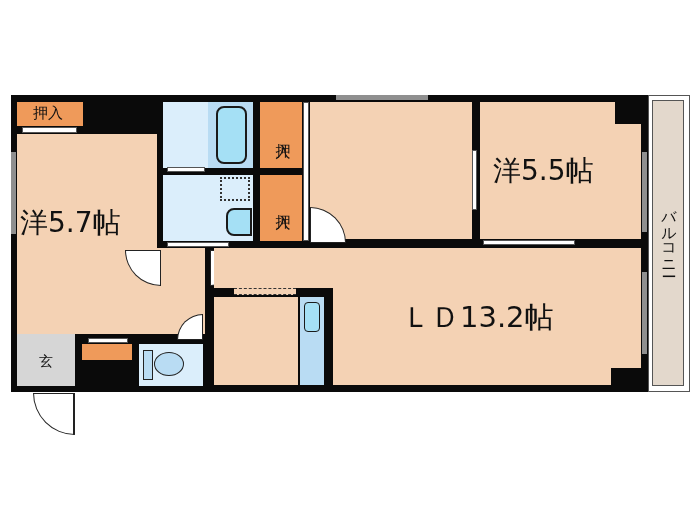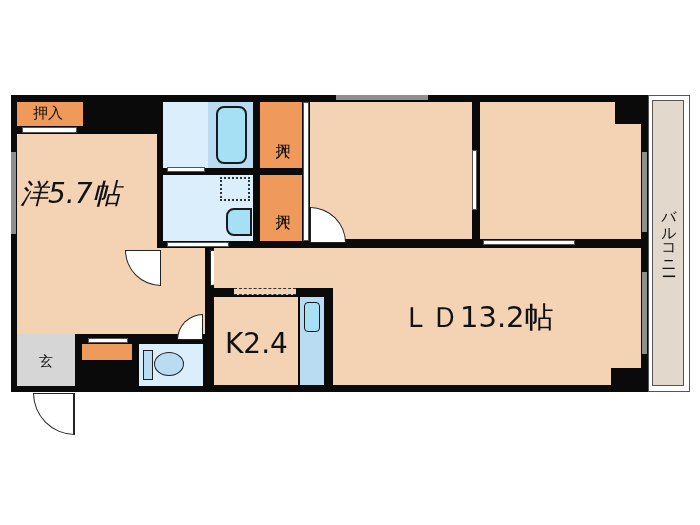--- a/index.html
+++ b/index.html
@@ -26,21 +26,21 @@
 
 <div class="abs" style="left:0;top:0;width:700px;height:525px;">
 
   <div class="abs wall" style="left:11px;top:95px;width:638px;height:297px;"></div>
 
   <div class="abs balc-outer" style="left:648px;top:95px;width:42px;height:297px;"></div>
   <div class="abs balc" style="left:652px;top:100px;width:32px;height:286px;"></div>
   <div class="abs label" style="left:660px;top:200px;width:16px;font-size:15px;writing-mode:vertical-rl;text-orientation:upright;">バルコニー</div>
 
   <div class="abs room" style="left:17px;top:134px;width:140px;height:160px;"></div>
-  <div class="abs label" style="left:20px;top:180px;font-size:28px;font-style:italic;">洋5.7帖</div>
+  <div class="abs label" style="left:20px;top:209px;font-size:28px;">洋5.7帖</div>
 
   <div class="abs closet" style="left:17px;top:102px;width:66px;height:24px;"></div>
   <div class="abs label" style="left:33px;top:106px;font-size:15px;font-family:Liberation Serif, serif;">押入</div>
   <div class="abs sill" style="left:22px;top:127px;width:55px;height:6px;"></div>
 
   <div class="abs win" style="left:11px;top:152px;width:5px;height:82px;"></div>
 
   <div class="abs wet" style="left:163px;top:102px;width:45px;height:66px;"></div>
   <div class="abs tub" style="left:208px;top:102px;width:45px;height:66px;"></div>
   <div class="abs tubin" style="left:216px;top:106px;width:31px;height:58px;"></div>
@@ -60,20 +60,21 @@
     <span style="writing-mode:vertical-rl;">押入</span>
   </div>
   <div class="abs sill" style="left:303px;top:102px;width:6px;height:139px;"></div>
 
   <div class="abs room" style="left:310px;top:102px;width:162px;height:137px;"></div>
   <div class="abs win" style="left:336px;top:95px;width:92px;height:5px;"></div>
   <div class="abs door-arc" style="left:310px;top:207px;width:36px;height:36px;border-radius:0 36px 0 0;"></div>
 
   <div class="abs room" style="left:480px;top:102px;width:161px;height:137px;"></div>
   <div class="abs wall" style="left:615px;top:102px;width:26px;height:22px;"></div>
+  <div class="abs label" style="left:493px;top:157px;font-size:28px;">洋5.5帖</div>
   <div class="abs sill" style="left:472px;top:150px;width:5px;height:60px;"></div>
   <div class="abs win" style="left:642px;top:152px;width:5px;height:80px;"></div>
   <div class="abs sill" style="left:483px;top:240px;width:92px;height:5px;"></div>
 
   <div class="abs room" style="left:17px;top:248px;width:188px;height:50px;"></div>
   <div class="abs room" style="left:17px;top:298px;width:188px;height:36px;"></div>
   <div class="abs room" style="left:164px;top:248px;width:41px;height:50px;"></div>
   <div class="abs door-arc" style="left:125px;top:250px;width:36px;height:36px;border-radius:0 0 0 36px;"></div>
   <div class="abs door-arc" style="left:210px;top:250px;width:36px;height:36px;border-radius:0 0 36px 0;"></div>
 
@@ -84,21 +85,20 @@
   <div class="abs closet" style="left:82px;top:344px;width:50px;height:16px;"></div>
   <div class="abs sill" style="left:88px;top:338px;width:40px;height:5px;"></div>
 
   <div class="abs wet" style="left:139px;top:344px;width:64px;height:42px;"></div>
   <div class="abs" style="left:143px;top:350px;width:10px;height:30px;background:#b9dcf3;border:1px solid #222;"></div>
   <div class="abs" style="left:154px;top:352px;width:30px;height:24px;background:#b9dcf3;border:1px solid #222;border-radius:50%;"></div>
   <div class="abs door-arc" style="left:177px;top:314px;width:26px;height:26px;border-radius:26px 0 0 0;"></div>
 
   <div class="abs room" style="left:214px;top:297px;width:84px;height:88px;"></div>
   <div class="abs dash" style="left:234px;top:288px;width:62px;height:7px;"></div>
-  <div class="abs label" style="left:225px;top:330px;font-size:28px;">K2.4</div>
   <div class="abs tub" style="left:300px;top:297px;width:24px;height:88px;"></div>
   <div class="abs tubin" style="left:304px;top:302px;width:16px;height:30px;border-radius:4px;border-width:1px;"></div>
 
   <div class="abs room" style="left:214px;top:248px;width:427px;height:40px;"></div>
   <div class="abs room" style="left:333px;top:288px;width:308px;height:97px;"></div>
   <div class="abs wall" style="left:611px;top:368px;width:30px;height:20px;"></div>
   <div class="abs label" style="left:402px;top:303px;font-size:29px;">ＬＤ13.2帖</div>
   <div class="abs win" style="left:642px;top:272px;width:5px;height:82px;"></div>
 
 </div>

